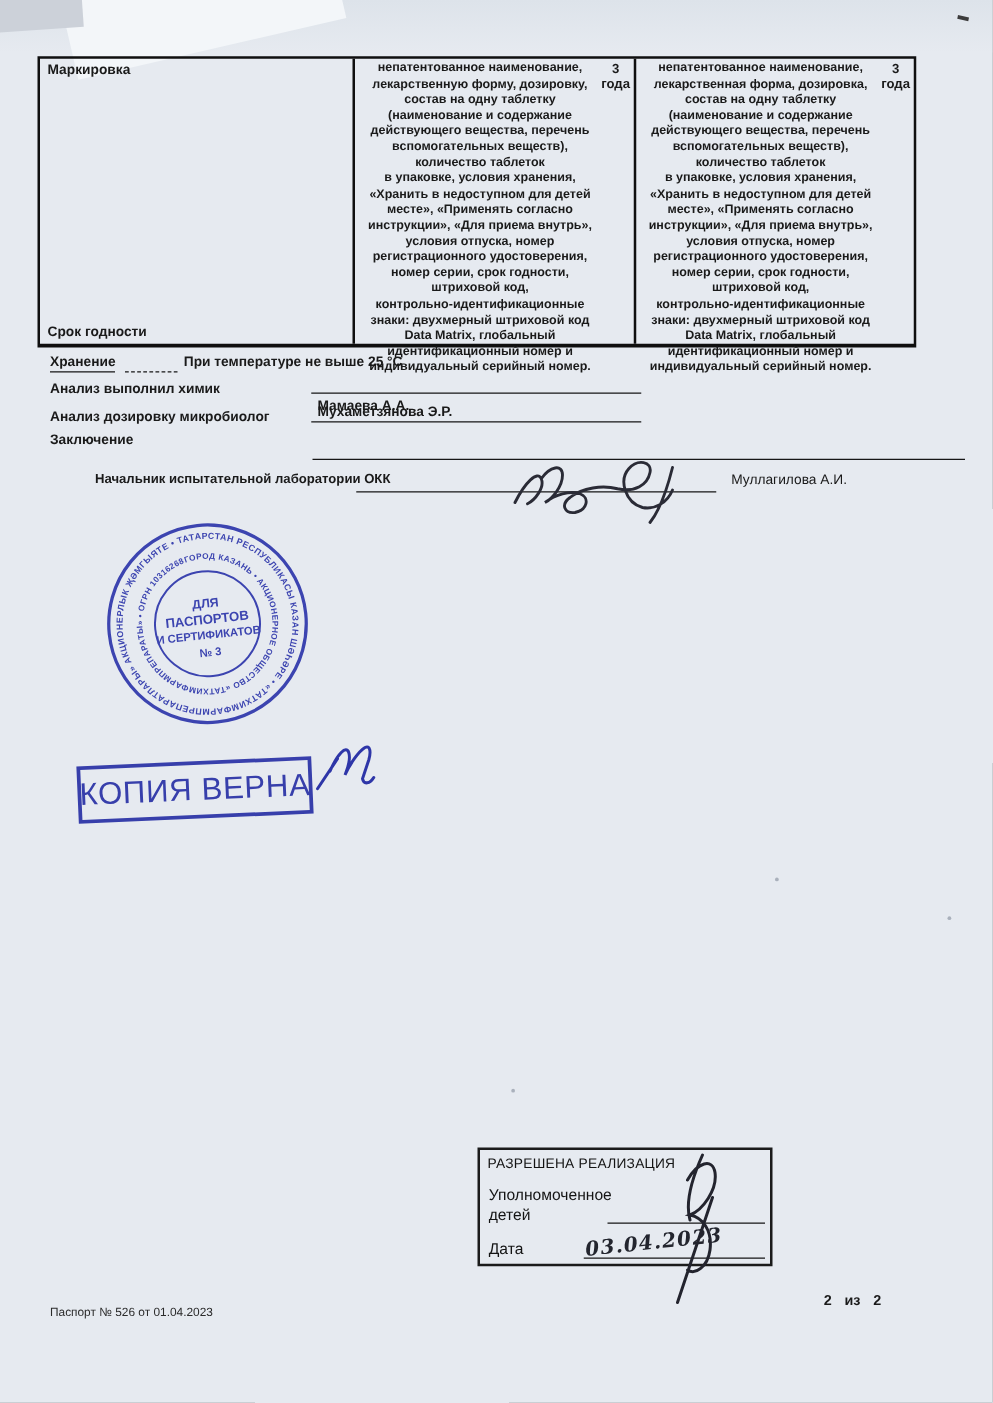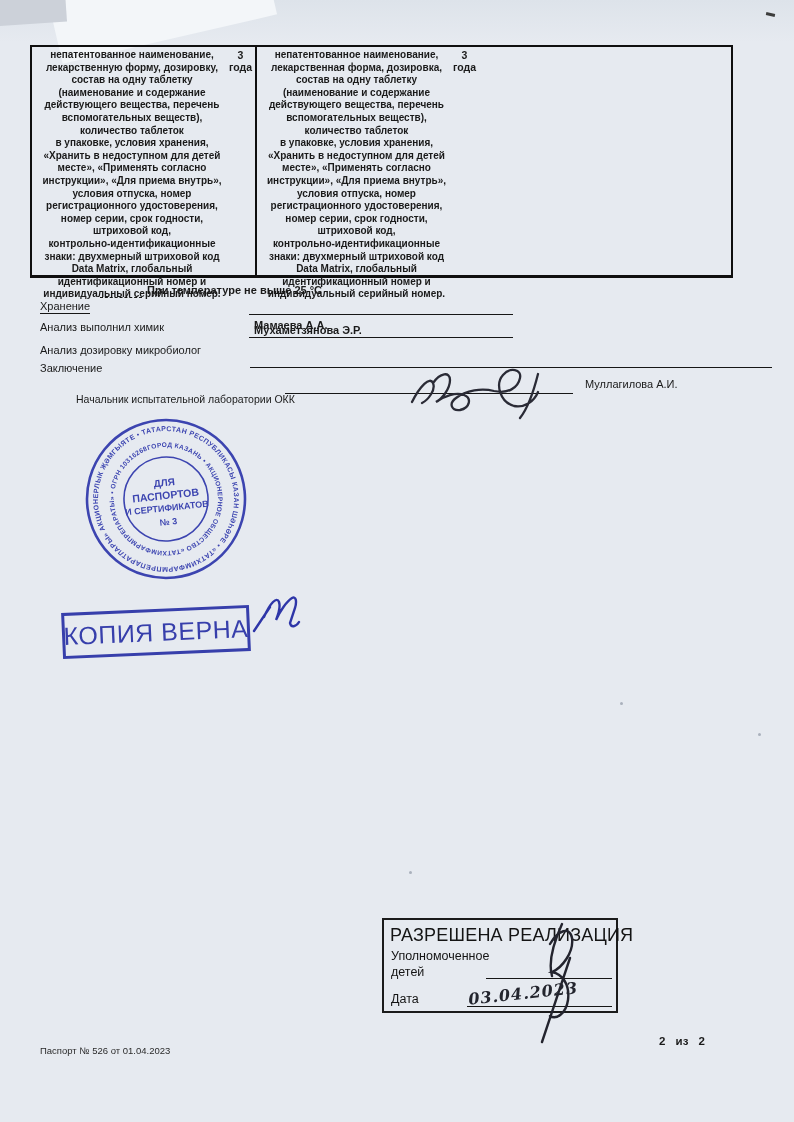--- a/index.html
+++ b/index.html
@@ -32,21 +32,21 @@
     padding:3px 6px;}
   .row-label{font-weight:700;font-size:11px;}
   .col-text{width:225px;border-right:2px solid #0f0f0f;
     display:flex;flex-direction:row;justify-content:space-between;
     padding:2px 3px;text-align:center;}
   .col-text:last-child{border-right:none;width:222px;}
   .marking-text{font-weight:700;font-size:10px;line-height:12.6px;white-space:pre-line;}
   .shelf-val{font-weight:700;font-size:10.5px;padding-bottom:1px;}
 
   
-  .lbl{position:absolute;font-weight:400;font-size:11px;white-space:nowrap;margin-top:16px;}
+  .lbl{position:absolute;font-weight:700;font-size:11px;white-space:nowrap;}
   .val{position:absolute;font-weight:700;font-size:11px;white-space:nowrap;}
   .val-normal{position:absolute;font-weight:400;font-size:11px;white-space:nowrap;}
   .uline{position:absolute;border-bottom:1.6px solid #161616;}
   .conclusion-val{position:absolute;font-weight:400;font-size:10px;line-height:12px;
     white-space:pre-line;width:540px;}
 
   
   .round-stamp{position:absolute;left:80px;top:413px;width:172px;height:172px;
     transform:rotate(-6deg);opacity:.92;}
 
@@ -56,21 +56,21 @@
     border:3px solid #2e36a8;color:#2e36a8;
     display:flex;align-items:center;justify-content:center;
     font-size:25px;letter-spacing:.5px;transform:rotate(-2.5deg);opacity:.95;
     white-space:nowrap;
   }
   .copy-mark{position:absolute;left:246px;top:575px;width:72px;height:62px;}
 
   
   .release-stamp{position:absolute;left:382px;top:918px;width:236px;height:95px;
     border:2.5px solid #1b1b1b;box-sizing:border-box;background:transparent;}
-  .release-title{position:absolute;left:390px;top:925px;font-size:18px;
+  .release-title{position:absolute;left:390px;top:925px;font-size:11px;
     letter-spacing:.2px;white-space:nowrap;color:#141414;}
   .release-person{position:absolute;left:391px;top:949px;font-size:12.5px;
     line-height:15.5px;white-space:pre-line;color:#141414;}
   .release-date-lbl{position:absolute;left:391px;top:992px;font-size:12.5px;color:#141414;}
   .hand-date{position:absolute;left:468px;top:984px;font-family:"DejaVu Serif",serif;
     font-style:italic;font-weight:700;font-size:16px;color:#23252e;
     transform:rotate(-6deg);letter-spacing:1px;white-space:nowrap;}
   .release-sig{position:absolute;left:520px;top:916px;width:92px;height:128px;}
   .head-sig{position:absolute;left:398px;top:358px;width:160px;height:62px;}
 
@@ -85,20 +85,24 @@
 
   <div class="top-band"></div>
   <div class="fold-light"></div>
   <div class="corner-gray"></div>
   <div class="tr-dash"></div>
   <div class="speck" style="left:620px;top:702px;"></div>
   <div class="speck" style="left:758px;top:733px;"></div>
   <div class="speck" style="left:409px;top:871px;"></div>
 
   <div class="spec-table">
+    <div class="spec-col col-labels">
+      <div class="row-label">Маркировка</div>
+      <div class="row-label">Срок годности</div>
+    </div>
     <div class="spec-col col-text">
       <div class="marking-text">непатентованное наименование, лекарственную форму, дозировку, состав на одну таблетку (наименование и содержание действующего вещества, перечень вспомогательных веществ), количество таблеток
 в упаковке, условия хранения, «Хранить в недоступном для детей месте», «Применять согласно инструкции», «Для приема внутрь», условия отпуска, номер регистрационного удостоверения, номер серии, срок годности, штриховой код,
 контрольно-идентификационные знаки: двухмерный штриховой код Data Matrix, глобальный идентификационный номер и индивидуальный серийный номер.</div>
       <div class="shelf-val">3 года</div>
     </div>
     <div class="spec-col col-text">
       <div class="marking-text">непатентованное наименование, лекарственная форма, дозировка, состав на одну таблетку (наименование и содержание действующего вещества, перечень вспомогательных веществ), количество таблеток
 в упаковке, условия хранения, «Хранить в недоступном для детей месте», «Применять согласно инструкции», «Для приема внутрь», условия отпуска, номер регистрационного удостоверения, номер серии, срок годности, штриховой код,
 контрольно-идентификационные знаки: двухмерный штриховой код Data Matrix, глобальный идентификационный номер и индивидуальный серийный номер.</div>

